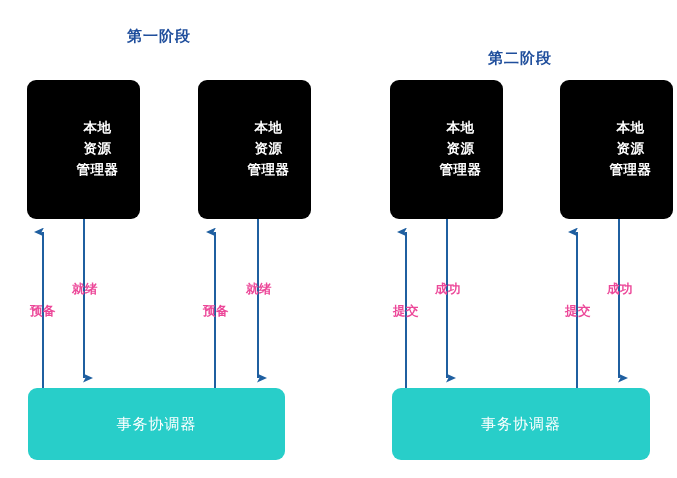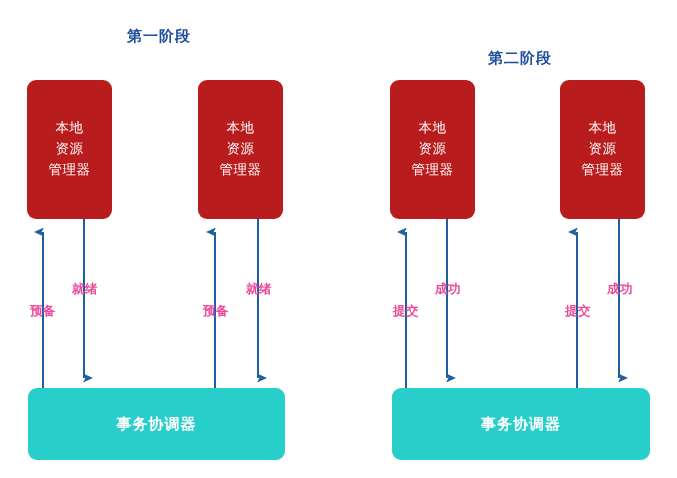--- a/index.html
+++ b/index.html
@@ -24,42 +24,43 @@
     font-size: 15px;
     font-weight: 700;
     color: #1f4e9c;
     letter-spacing: 1px;
     white-space: nowrap;
     text-align: center;
     transform: translateX(-50%);
   }
   .rm-box {
     position: absolute;
-    background: #b91c1c;
+    background: #000000;
     border-radius: 9px;
     color: #ffffff;
     font-size: 13.5px;
-    font-weight: 400;
+    font-weight: 700;
     line-height: 1.55;
     display: flex;
     align-items: center;
     justify-content: center;
     text-align: center;
     letter-spacing: 0.5px;
+    padding-left: 28px;
   }
   .rm-box .rm-label {
     display: block;
   }
   .coord-box {
     position: absolute;
     background: #28cec9;
     border-radius: 9px;
     color: #ffffff;
     font-size: 15px;
-    font-weight: 700;
+    font-weight: 400;
     display: flex;
     align-items: center;
     justify-content: center;
     text-align: center;
     letter-spacing: 1px;
   }
   .conn-svg {
     position: absolute;
     left: 0;
     top: 0;

